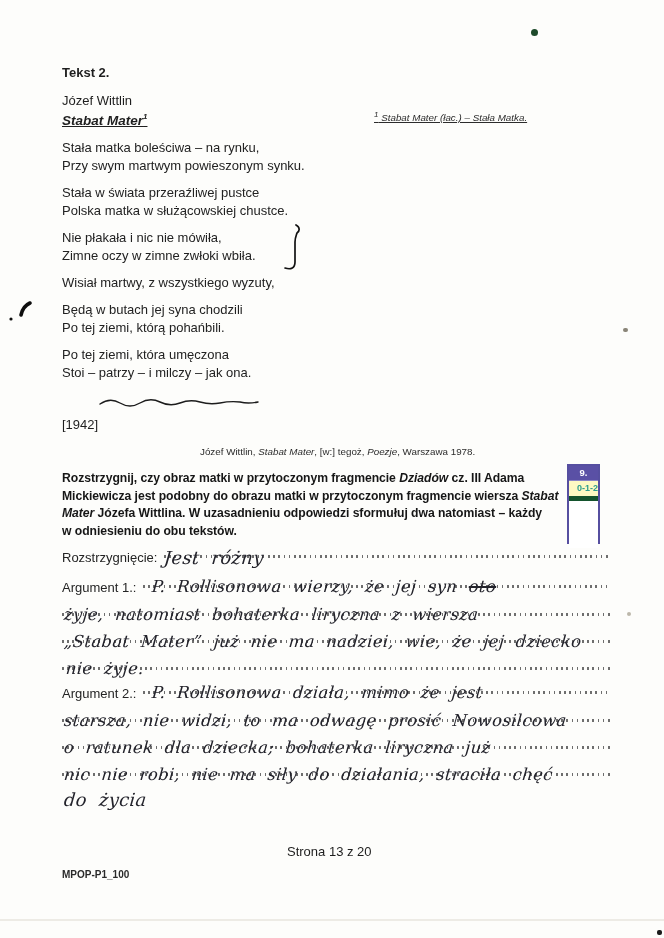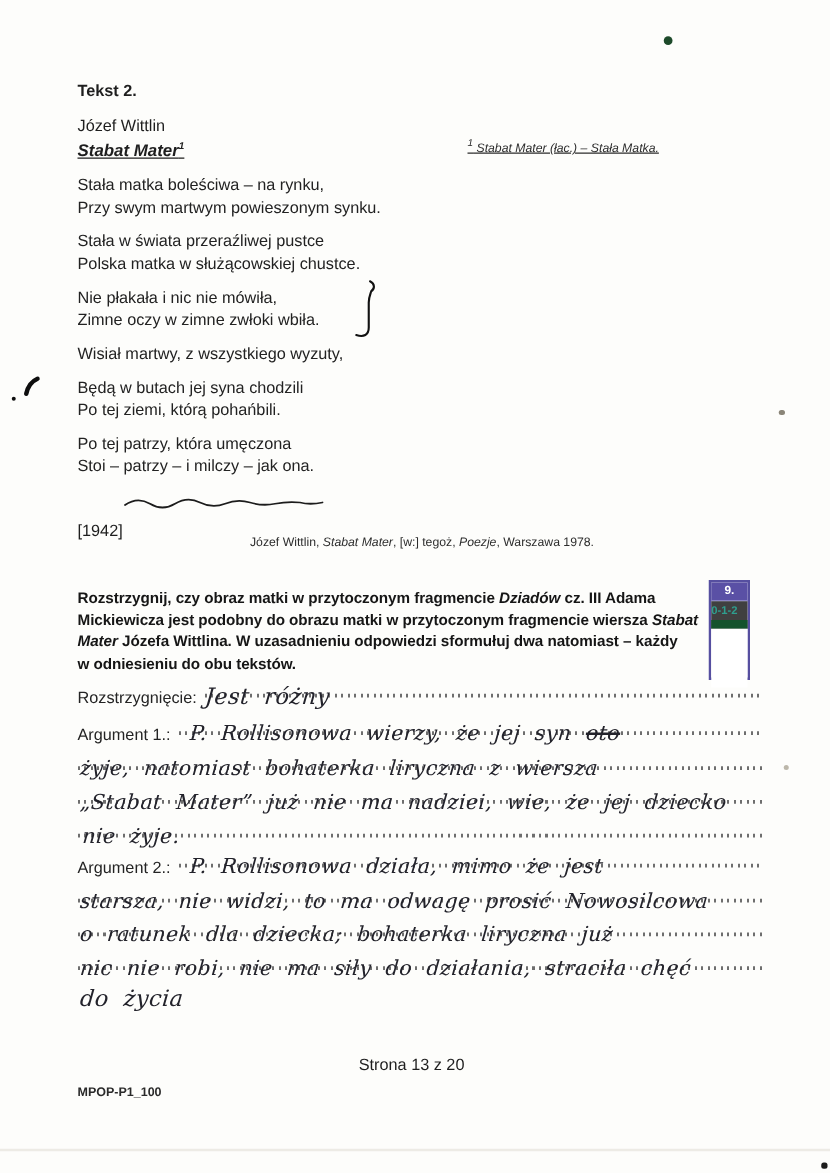--- a/index.html
+++ b/index.html
@@ -20,22 +20,22 @@
       letter-spacing:.3px;word-spacing:6px;color:#23232b;transform:skewX(-5deg);
       white-space:nowrap;z-index:3;}
   .answer-row{position:absolute;left:62px;width:548px;display:flex;align-items:center;height:22px;}
   .plabel{font-size:13px;color:#242424;white-space:nowrap;padding-right:7px;}
   .dotline{flex:1;height:2.2px;margin-bottom:1px;
       background-image:repeating-linear-gradient(90deg,#6e6e6e 0 1.6px,transparent 1.6px 5.2px);}
   .score-box{position:absolute;left:567px;top:464px;width:33px;height:80px;background:#fff;
       border:2px solid #564fa0;box-sizing:border-box;z-index:2;}
   .score-num{height:14px;background:#5a50a5;color:#fff;font-size:9.5px;font-weight:bold;
       text-align:center;line-height:14px;border-bottom:1px solid #8a84c4;}
-  .score-scale{height:15px;background:#404040;color:#2f9e8e;font-size:9px;font-weight:bold;
-      text-align:left;line-height:15px;border-bottom:7px solid #14532d;}
+  .score-scale{height:15px;background:#fef9c3;color:#2f9e8e;font-size:9px;font-weight:bold;
+      text-align:right;line-height:15px;border-bottom:5px solid #14532d;}
   .score-empty{background:#fff;height:47px;}
   .speck{position:absolute;border-radius:2px;}
   sup{font-size:8px;}
 </style>
 </head>
 <body>
 
 <div class="abs" style="left:531px;top:29px;width:7px;height:7px;border-radius:50%;background:#1d4a2a;"></div>
 
 <div class="abs print bold" style="left:62px;top:64px;">Tekst 2.</div>
@@ -57,40 +57,40 @@
       <div class="poem-line"><span class="f0">Zimne oczy w zimne zwłoki wbiła.</span></div>
     </div>
     <div class="stanza">
       <div class="poem-line"><span class="f0">Wisiał martwy, z wszystkiego wyzuty,</span></div>
     </div>
     <div class="stanza">
       <div class="poem-line"><span class="f0">Będą w butach jej syna chodzili</span></div>
       <div class="poem-line"><span class="f0">Po tej ziemi, którą pohańbili.</span></div>
     </div>
     <div class="stanza">
-      <div class="poem-line"><span class="f0">Po tej patrzy, która umęczona</span></div>
+      <div class="poem-line"><span class="f0">Po tej ziemi, która umęczona</span></div>
       <div class="poem-line"><span class="f0">Stoi – patrzy – i milczy – jak ona.</span></div>
     </div>
   </div>
 
 <svg class="abs" style="left:283px;top:222px;" width="24" height="50" viewBox="0 0 24 50">
   <path d="M13 3 c4 2 4 6 1 8 c-1 3 -2 5 -2 9 l0 20 c0 6 -4 8 -10 6" fill="none" stroke="#121212" stroke-width="1.7" stroke-linecap="round"></path>
 </svg>
 
 <svg class="abs" style="left:6px;top:298px;" width="28" height="28" viewBox="0 0 28 28">
   <path d="M15 17 q2 -9 9 -12" fill="none" stroke="#0e0e0e" stroke-width="3.6" stroke-linecap="round"></path>
   <circle cx="5" cy="21" r="1.6" fill="#0e0e0e"></circle>
 </svg>
 
 <svg class="abs" style="left:98px;top:398px;" width="162" height="10" viewBox="0 0 162 10">
   <path d="M2 6 q10 -7 20 -1 t20 0 t20 -1 t20 1 t20 -1 t20 1 t20 -1 q8 2 18 0" fill="none" stroke="#1c1c1c" stroke-width="1.4" stroke-linecap="round"></path>
 </svg>
 
 <div class="abs print" style="left:62px;top:416px;">[1942]</div>
-<div class="abs small" style="left:200px;top:429px;white-space:nowrap;"><span class="f0">Józef Wittlin, </span><span class="f1">Stabat Mater</span><span class="f0">, [w:] tegoż, </span><span class="f1">Poezje</span><span class="f0">, Warszawa 1978.</span></div>
+<div class="abs small" style="left:200px;top:446px;white-space:nowrap;"><span class="f0">Józef Wittlin, </span><span class="f1">Stabat Mater</span><span class="f0">, [w:] tegoż, </span><span class="f1">Poezje</span><span class="f0">, Warszawa 1978.</span></div>
 
 <div class="abs task-line" style="left:62px;top:470px;"><span class="f0">Rozstrzygnij, czy obraz matki w przytoczonym fragmencie </span><span class="f1">Dziadów</span><span class="f0"> cz. III Adama</span></div>
 <div class="abs task-line" style="left:62px;top:488px;"><span class="f0">Mickiewicza jest podobny do obrazu matki w przytoczonym fragmencie wiersza </span><span class="f1">Stabat</span></div>
 <div class="abs task-line" style="left:62px;top:505px;"><span class="f1">Mater</span><span class="f0"> Józefa Wittlina. W uzasadnieniu odpowiedzi sformułuj dwa natomiast – każdy</span></div>
 <div class="abs task-line" style="left:62px;top:523px;"><span class="f0">w odniesieniu do obu tekstów.</span></div>
 
 <div class="score-box">
   <div class="score-num">9.</div>
   <div class="score-scale">0-1-2</div>
   <div class="score-empty"></div>

